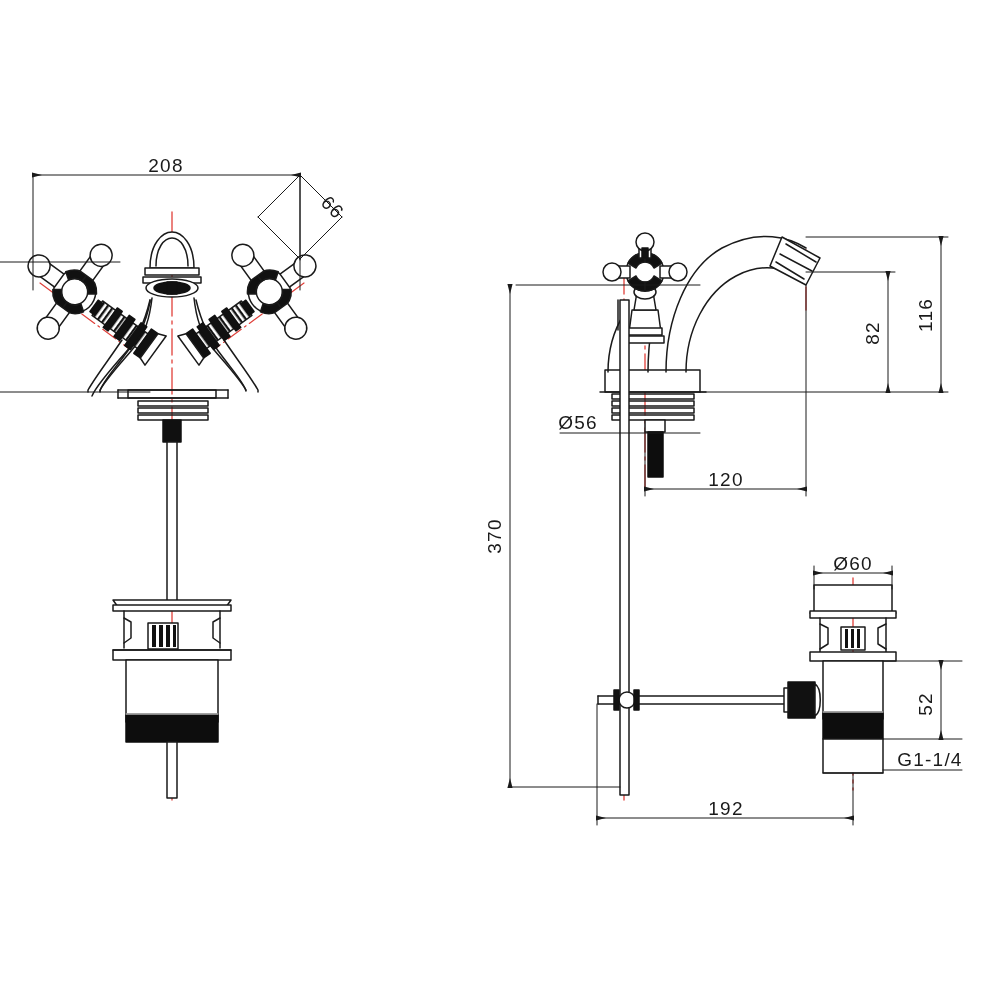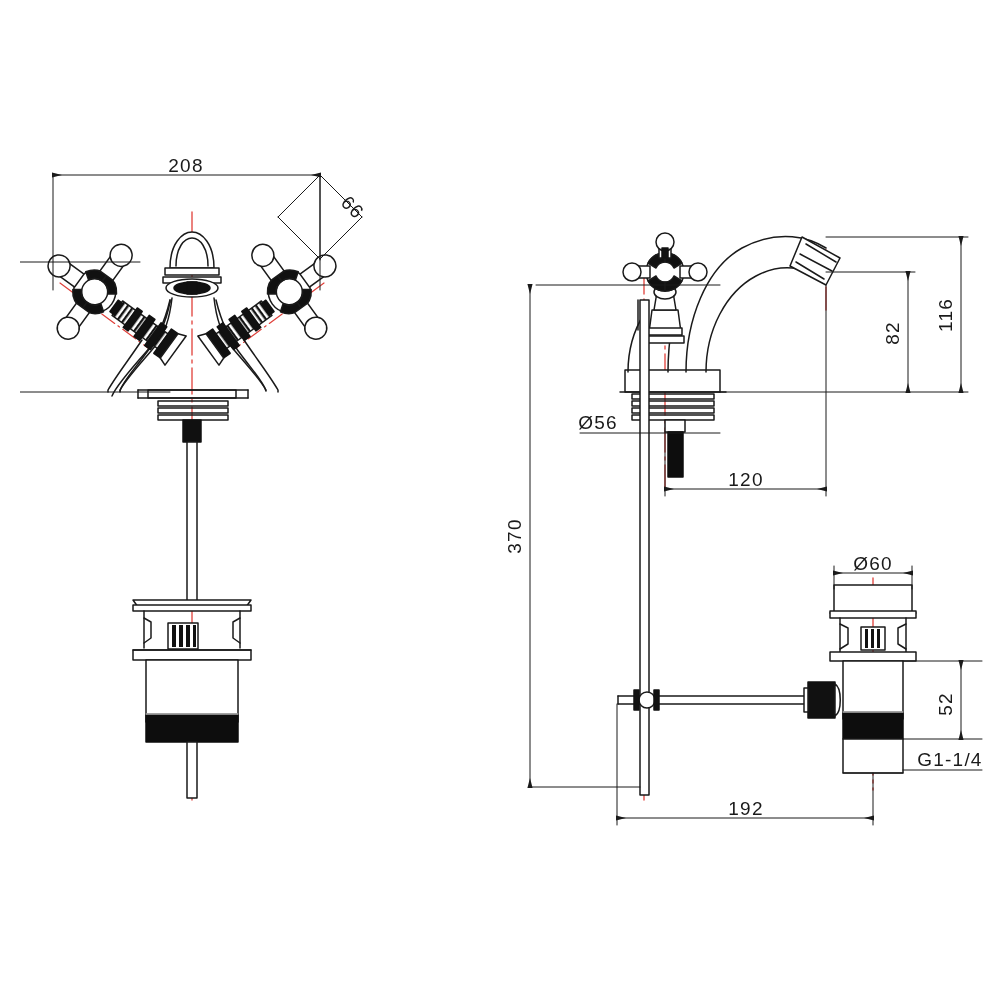--- a/index.html
+++ b/index.html
@@ -3,21 +3,21 @@
 <meta charset="utf-8">
 <title>Basin Mixer Tap Technical Drawing</title>
 <style>
   html,body{margin:0;padding:0;background:#ffffff;}
   body{
     width:1005px;height:1005px;
     font-family:"Liberation Sans", sans-serif;
     overflow:hidden;
     position:relative;
   }
-  #sheet{position:absolute;inset:0;width:848px;height:1005px;padding-left:20px;}
+  #sheet{position:absolute;inset:0;width:848px;height:1005px;}
   svg{display:block;}
   .dimtxt{
     font-family:"Liberation Sans", sans-serif;
     font-size:19px;
     fill:#1a1a1a;
     letter-spacing:1.2px;
   }
 </style>
 </head>
 <body>

